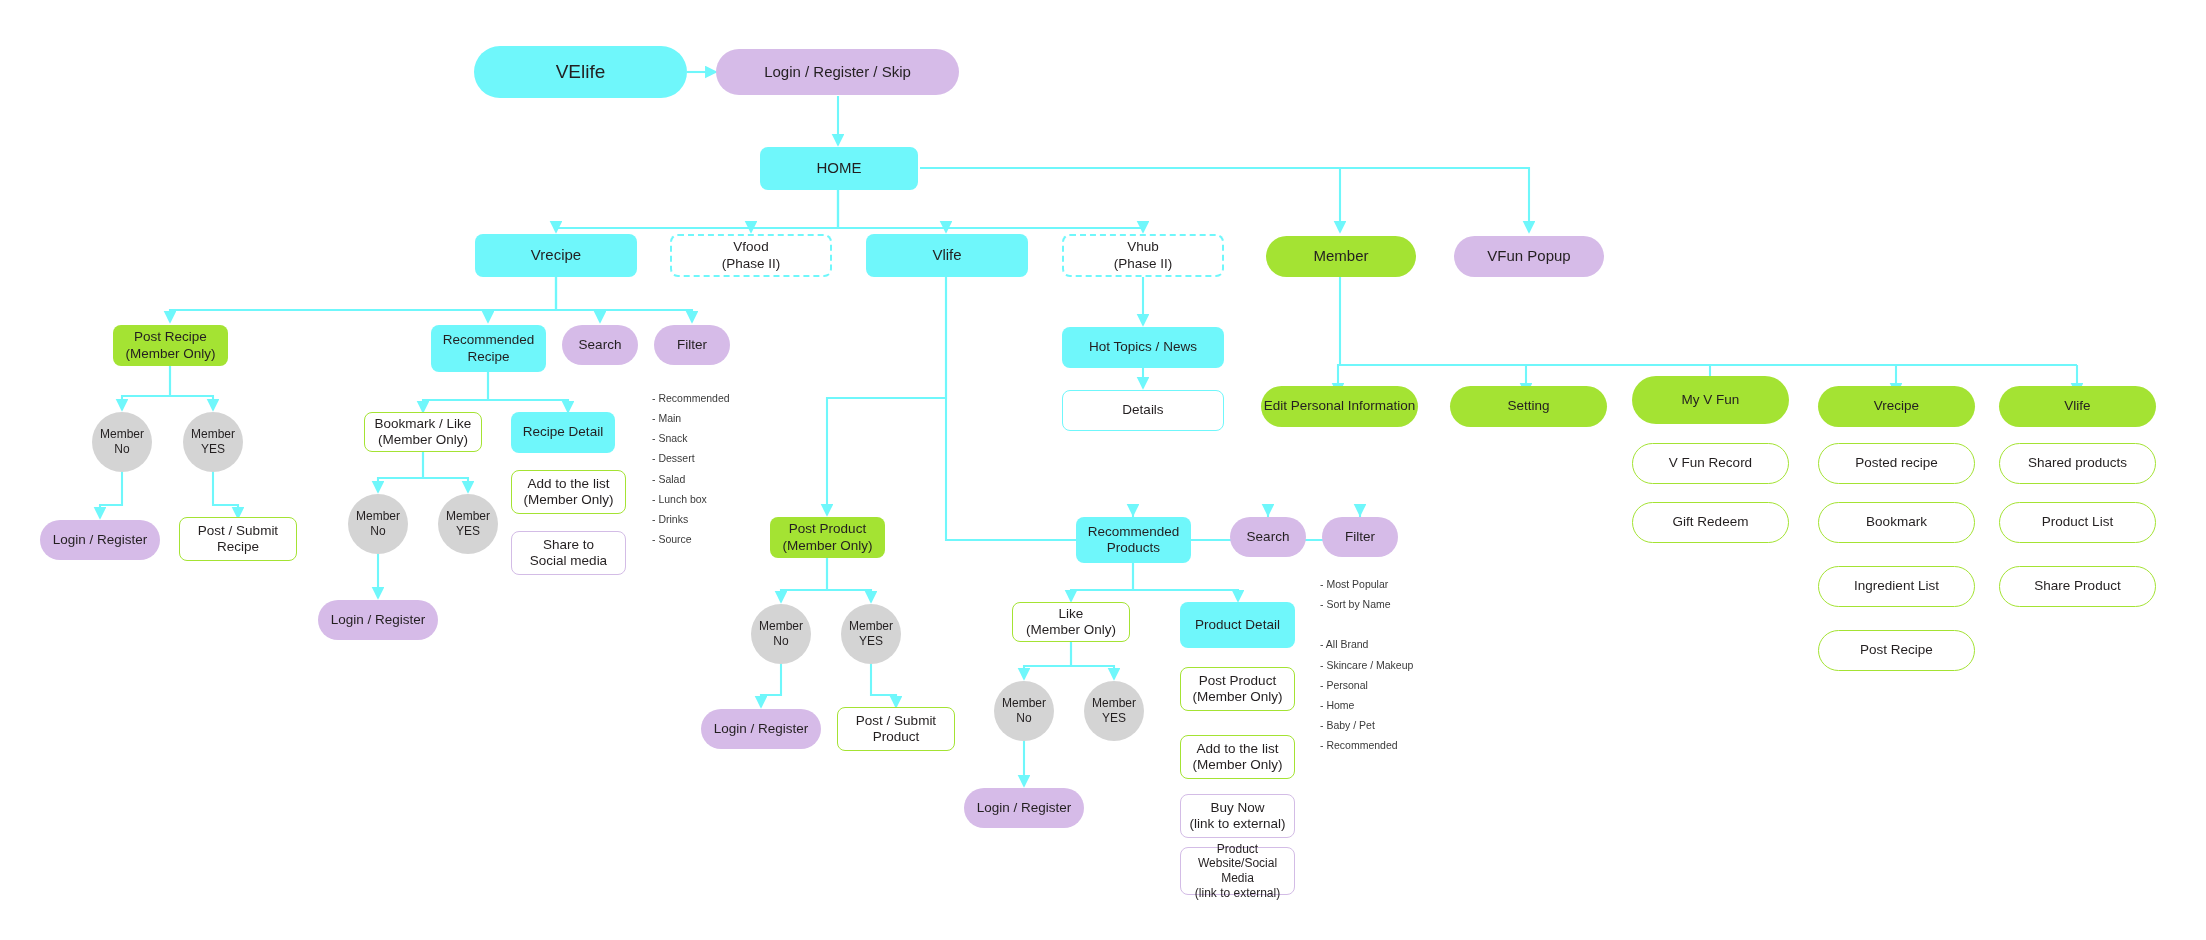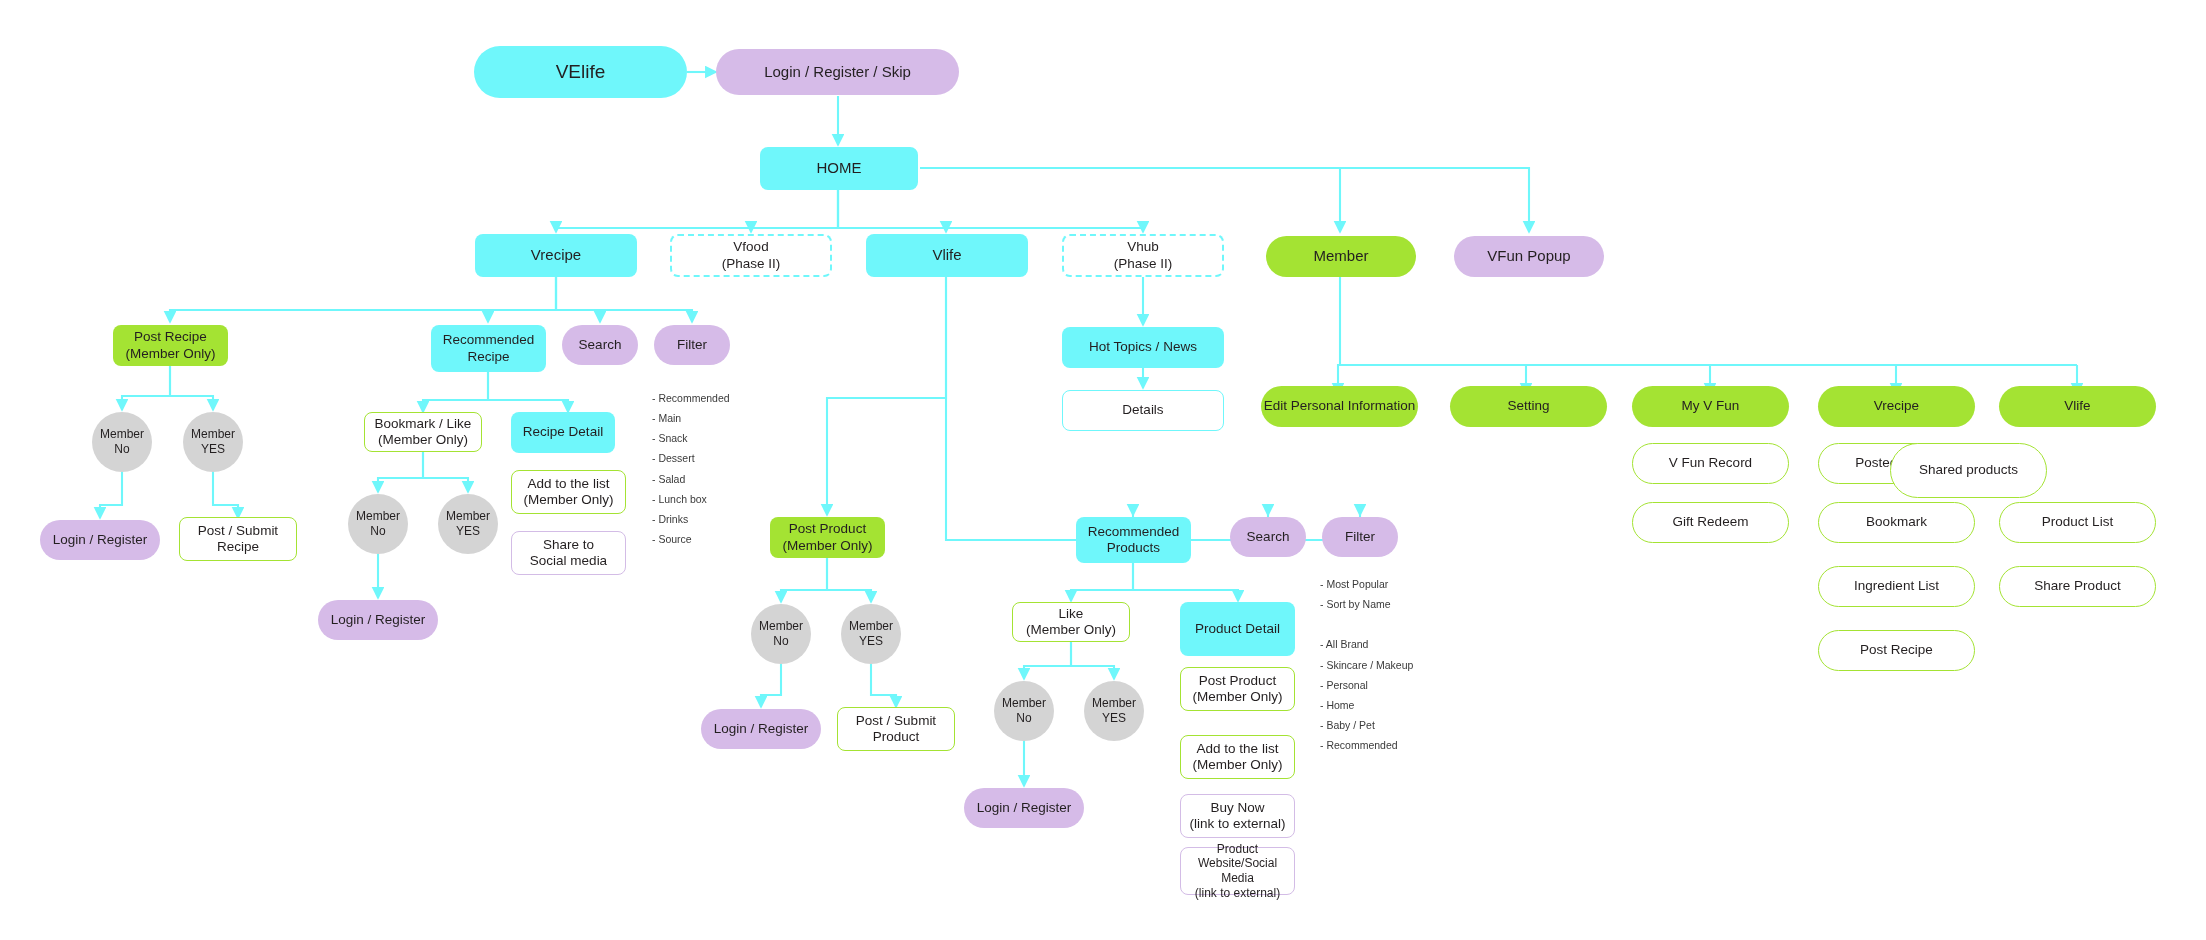--- a/index.html
+++ b/index.html
@@ -249,21 +249,21 @@
 YES</div>
 
   <div class="node n-purple-fill r-pill f-sm" style="left:701px; top:709px; width:120px; height:40px;">Login / Register</div>
 
   <div class="node n-green-out r-sq f-sm" style="left:837px; top:707px; width:118px; height:44px;">Post / Submit
 Product</div>
 
   <div class="node n-green-out r-sq f-sm" style="left:1012px; top:602px; width:118px; height:40px;">Like
 (Member Only)</div>
 
-  <div class="node n-cyan-fill r-sq f-sm" style="left:1180px; top:602px; width:115px; height:54px;">Product Detail</div>
+  <div class="node n-cyan-fill r-sq f-sm" style="left:1180px; top:602px; width:115px; height:46px;">Product Detail</div>
 
   <div class="node n-green-out r-sq f-sm" style="left:1180px; top:667px; width:115px; height:44px;">Post Product
 (Member Only)</div>
 
   <div class="node n-green-out r-sq f-sm" style="left:1180px; top:735px; width:115px; height:44px;">Add to the list
 (Member Only)</div>
 
   <div class="node n-purple-out r-sq f-sm" style="left:1180px; top:794px; width:115px; height:44px;">Buy Now
 (link to external)</div>
 
@@ -277,37 +277,37 @@
   <div class="node n-grey-circle" style="left:1084px; top:681px; width:60px; height:60px;">Member
 YES</div>
 
   <div class="node n-purple-fill r-pill f-sm" style="left:964px; top:788px; width:120px; height:40px;">Login / Register</div>
 
   <div class="node n-green-fill r-pill f-sm" style="left:1261px; top:386px; width:157px; height:41px;">Edit Personal Information</div>
 
   <div class="node n-green-fill r-pill f-sm" style="left:1450px; top:386px; width:157px; height:41px;">Setting</div>
 
 
-  <div class="node n-green-fill r-pill f-sm" style="left:1632px; top:386px; width:157px; height:41px;">My V Fun</div>
+  <div class="node n-green-fill r-pill f-sm" style="left:1632px; top:376px; width:157px; height:48px;">My V Fun</div>
 
   <div class="node n-green-fill r-pill f-sm" style="left:1818px; top:386px; width:157px; height:41px;">Vrecipe</div>
 
   <div class="node n-green-fill r-pill f-sm" style="left:1999px; top:386px; width:157px; height:41px;">Vlife</div>
 
   <div class="node n-green-out r-pill f-sm" style="left:1632px; top:443px; width:157px; height:41px;">V Fun Record</div>
 
   <div class="node n-green-out r-pill f-sm" style="left:1632px; top:502px; width:157px; height:41px;">Gift Redeem</div>
 
   <div class="node n-green-out r-pill f-sm" style="left:1818px; top:443px; width:157px; height:41px;">Posted recipe</div>
 
   <div class="node n-green-out r-pill f-sm" style="left:1818px; top:502px; width:157px; height:41px;">Bookmark</div>
 
   <div class="node n-green-out r-pill f-sm" style="left:1818px; top:566px; width:157px; height:41px;">Ingredient List</div>
 
   <div class="node n-green-out r-pill f-sm" style="left:1818px; top:630px; width:157px; height:41px;">Post Recipe</div>
 
-  <div class="node n-green-out r-pill f-sm" style="left:1890px; top:443px; width:157px; height:55px;">Shared products</div>
+  <div class="node n-green-out r-pill f-sm" style="left:1999px; top:443px; width:157px; height:41px;">Shared products</div>
 
   <div class="node n-green-out r-pill f-sm" style="left:1999px; top:502px; width:157px; height:41px;">Product List</div>
 
   <div class="node n-green-out r-pill f-sm" style="left:1999px; top:566px; width:157px; height:41px;">Share Product</div>
 
 </div>
 
 </body></html>

